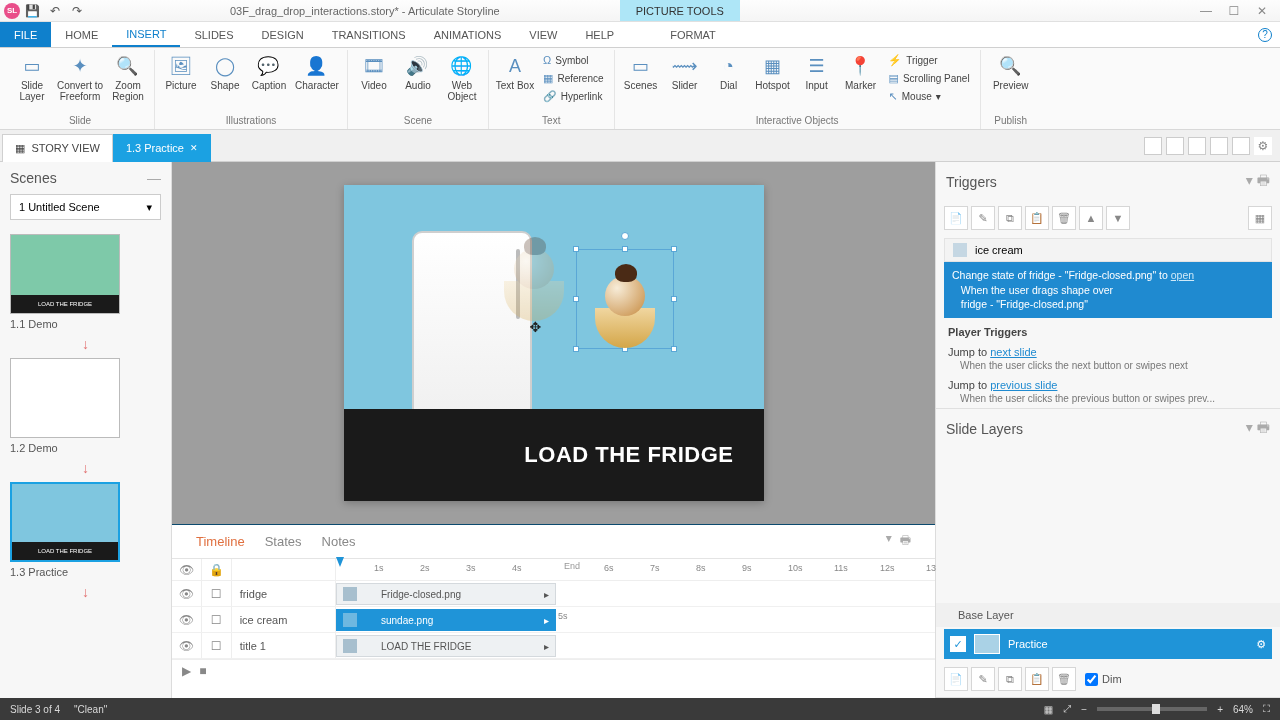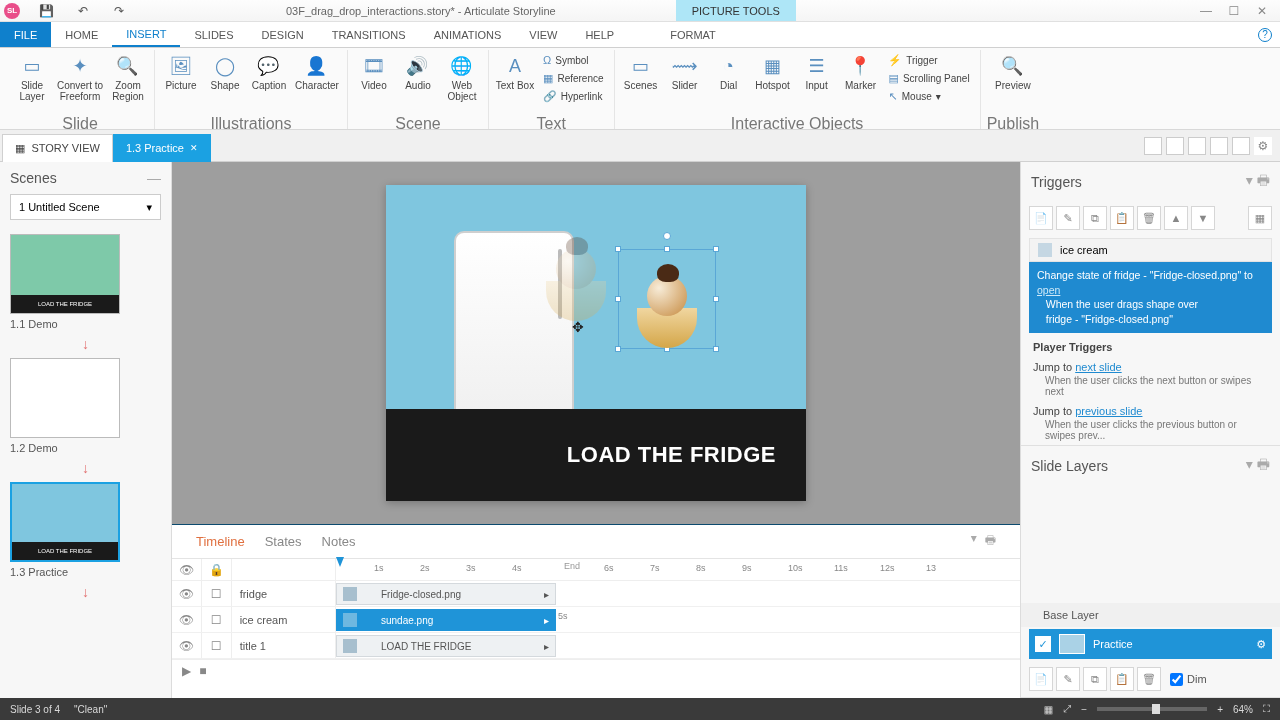--- a/index.html
+++ b/index.html
@@ -1,39 +1,39 @@
 <!DOCTYPE html>
 <html><head>
 <meta charset="utf-8">
 <style>
 * { margin: 0; padding: 0; box-sizing: border-box; font-family: 'Segoe UI', Arial, sans-serif; }
 body { width: 1280px; height: 720px; overflow: hidden; background: #fff; display: flex; flex-direction: column; font-size: 12px; }
 
 
 .titlebar { height: 22px; background: linear-gradient(#fdfdfd,#f5f5f5); display: flex; align-items: center; padding: 0 4px; border-bottom: 1px solid #e0e0e0; }
-.titlebar .ql-icon { width: 18px; height: 18px; display: flex; align-items: center; justify-content: center; margin-right: 18px; color: #555; }
+.titlebar .ql-icon { width: 18px; height: 18px; display: flex; align-items: center; justify-content: center; margin-right: 4px; color: #555; }
 .titlebar .app-logo { background: #e94e8a; color:#fff; border-radius:50%; width:16px; height:16px; font-size:8px; font-weight:bold; }
 .titlebar .filename { margin-left: 140px; color:#666; font-size:11px; }
 .titlebar .context-tab { margin-left: 120px; background:#aee6f7; height:100%; display:flex; align-items:center; padding:0 16px; font-size:11px; color:#333; }
 .titlebar .spacer { flex:1; }
 .titlebar .win-btn { width:28px; height:18px; display:flex; align-items:center; justify-content:center; color:#888; }
 
 
 .menubar { height: 26px; display:flex; align-items:stretch; border-bottom:1px solid #d0d0d0; background:#fff; }
 .menubar .mtab { padding:0 14px; display:flex; align-items:center; font-size:11px; color:#555; }
 .menubar .mtab.file { background:#0f80cc; color:#fff; }
 .menubar .mtab.active { border-bottom:2px solid #0f80cc; color:#0f80cc; }
 .menubar .mtab.format { margin-left:28px; }
 .menubar .help-circle { margin-left:auto; margin-right:8px; align-self:center; color:#0f80cc; border:1px solid #0f80cc; border-radius:50%; width:14px; height:14px; font-size:10px; text-align:center; line-height:12px; }
 
 
 .ribbon { height: 82px; background:#fafafa; border-bottom:1px solid #d8d8d8; display:flex; padding:2px 6px 0; }
 .rgroup { display:flex; flex-direction:column; align-items:center; border-right:1px solid #e5e5e5; padding:0 6px; }
 .rgroup .row { display:flex; gap:4px; flex:1; align-items:flex-start; }
-.rgroup .glabel { font-size:16px; color:#777; height:14px; }
+.rgroup .glabel { font-size:10px; color:#777; height:14px; }
 .rbtn { display:flex; flex-direction:column; align-items:center; justify-content:flex-start; width:48px; padding-top:2px; }
 .rbtn .ric { width:28px; height:28px; display:flex; align-items:center; justify-content:center; font-size:18px; color:#5a8fbf; }
 .rbtn .rlabel { font-size:10px; color:#444; text-align:center; line-height:1.1; }
 .rbtn.sm { width:40px; }
 .rlink { font-size:10px; color:#444; display:flex; align-items:center; gap:4px; height:16px; padding:0 4px; }
 .rlink .ic { color:#5a8fbf; font-size:11px; }
 
 
 .doctabs { height:32px; background:#f0f0f0; border-bottom:1px solid #d0d0d0; display:flex; align-items:center; padding:0 2px; }
 .doctab { height:28px; display:flex; align-items:center; padding:0 12px; font-size:11px; background:#fff; border:1px solid #d0d0d0; border-bottom:none; margin-top:4px; gap:6px; color:#444; }
@@ -95,21 +95,21 @@
 .tl-row .track { flex:1; position:relative; }
 .tl-row .clip { position:absolute; left:0; top:2px; width:220px; height:22px; background:#eef1f3; border:1px solid #d4d9dd; display:flex; align-items:center; gap:24px; padding:0 6px; font-size:10px; color:#555; }
 .tl-row.sel .clip { background:#1f94d8; color:#fff; border-color:#1f94d8; }
 .tl-row .clip .ci { width:14px; height:14px; background:#a7bfce; }
 .tl-row.sel .clip .ci { background:#6fb8e0; }
 .tl-play { height:22px; display:flex; align-items:center; gap:8px; padding:0 10px; color:#888; border-top:1px solid #eee; }
 .playhead { position:absolute; left:0; top:-2px; width:8px; height:10px; background:#1f94d8; clip-path:polygon(0 0,100% 0,50% 100%); }
 .endmark { position:absolute; left:228px; top:2px; font-size:9px; color:#999; }
 
 
-.rightpanel { width:260px; background:#f7f7f7; border-left:1px solid #dcdcdc; display:flex; flex-direction:column; }
+.rightpanel { width:345px; background:#f7f7f7; border-left:1px solid #dcdcdc; display:flex; flex-direction:column; }
 .rp-sec { border-bottom:1px solid #e0e0e0; }
 .rp-title { display:flex; align-items:center; justify-content:space-between; padding:8px 10px; font-size:14px; color:#555; }
 .rp-toolbar { display:flex; gap:3px; padding:4px 8px; }
 .rp-toolbar .tb { width:24px; height:24px; border:1px solid #d6d6d6; background:#fff; display:flex; align-items:center; justify-content:center; color:#888; font-size:11px; }
 .rp-toolbar .spacer { flex:1; }
 .trg-obj { background:#f3f3f3; border:1px solid #e3e3e3; margin:4px 8px 0; padding:4px 8px; display:flex; align-items:center; gap:8px; font-size:11px; }
 .trg-obj .ico { width:14px; height:14px; background:#c5d7e3; }
 .trg-sel { background:#1f8ad0; color:#fff; margin:0 8px; padding:6px 8px; font-size:10.5px; line-height:1.4; }
 .trg-sel a { color:#cfe9f8; text-decoration:underline; }
 .trg-plain { padding:4px 12px; font-size:11px; color:#444; }

